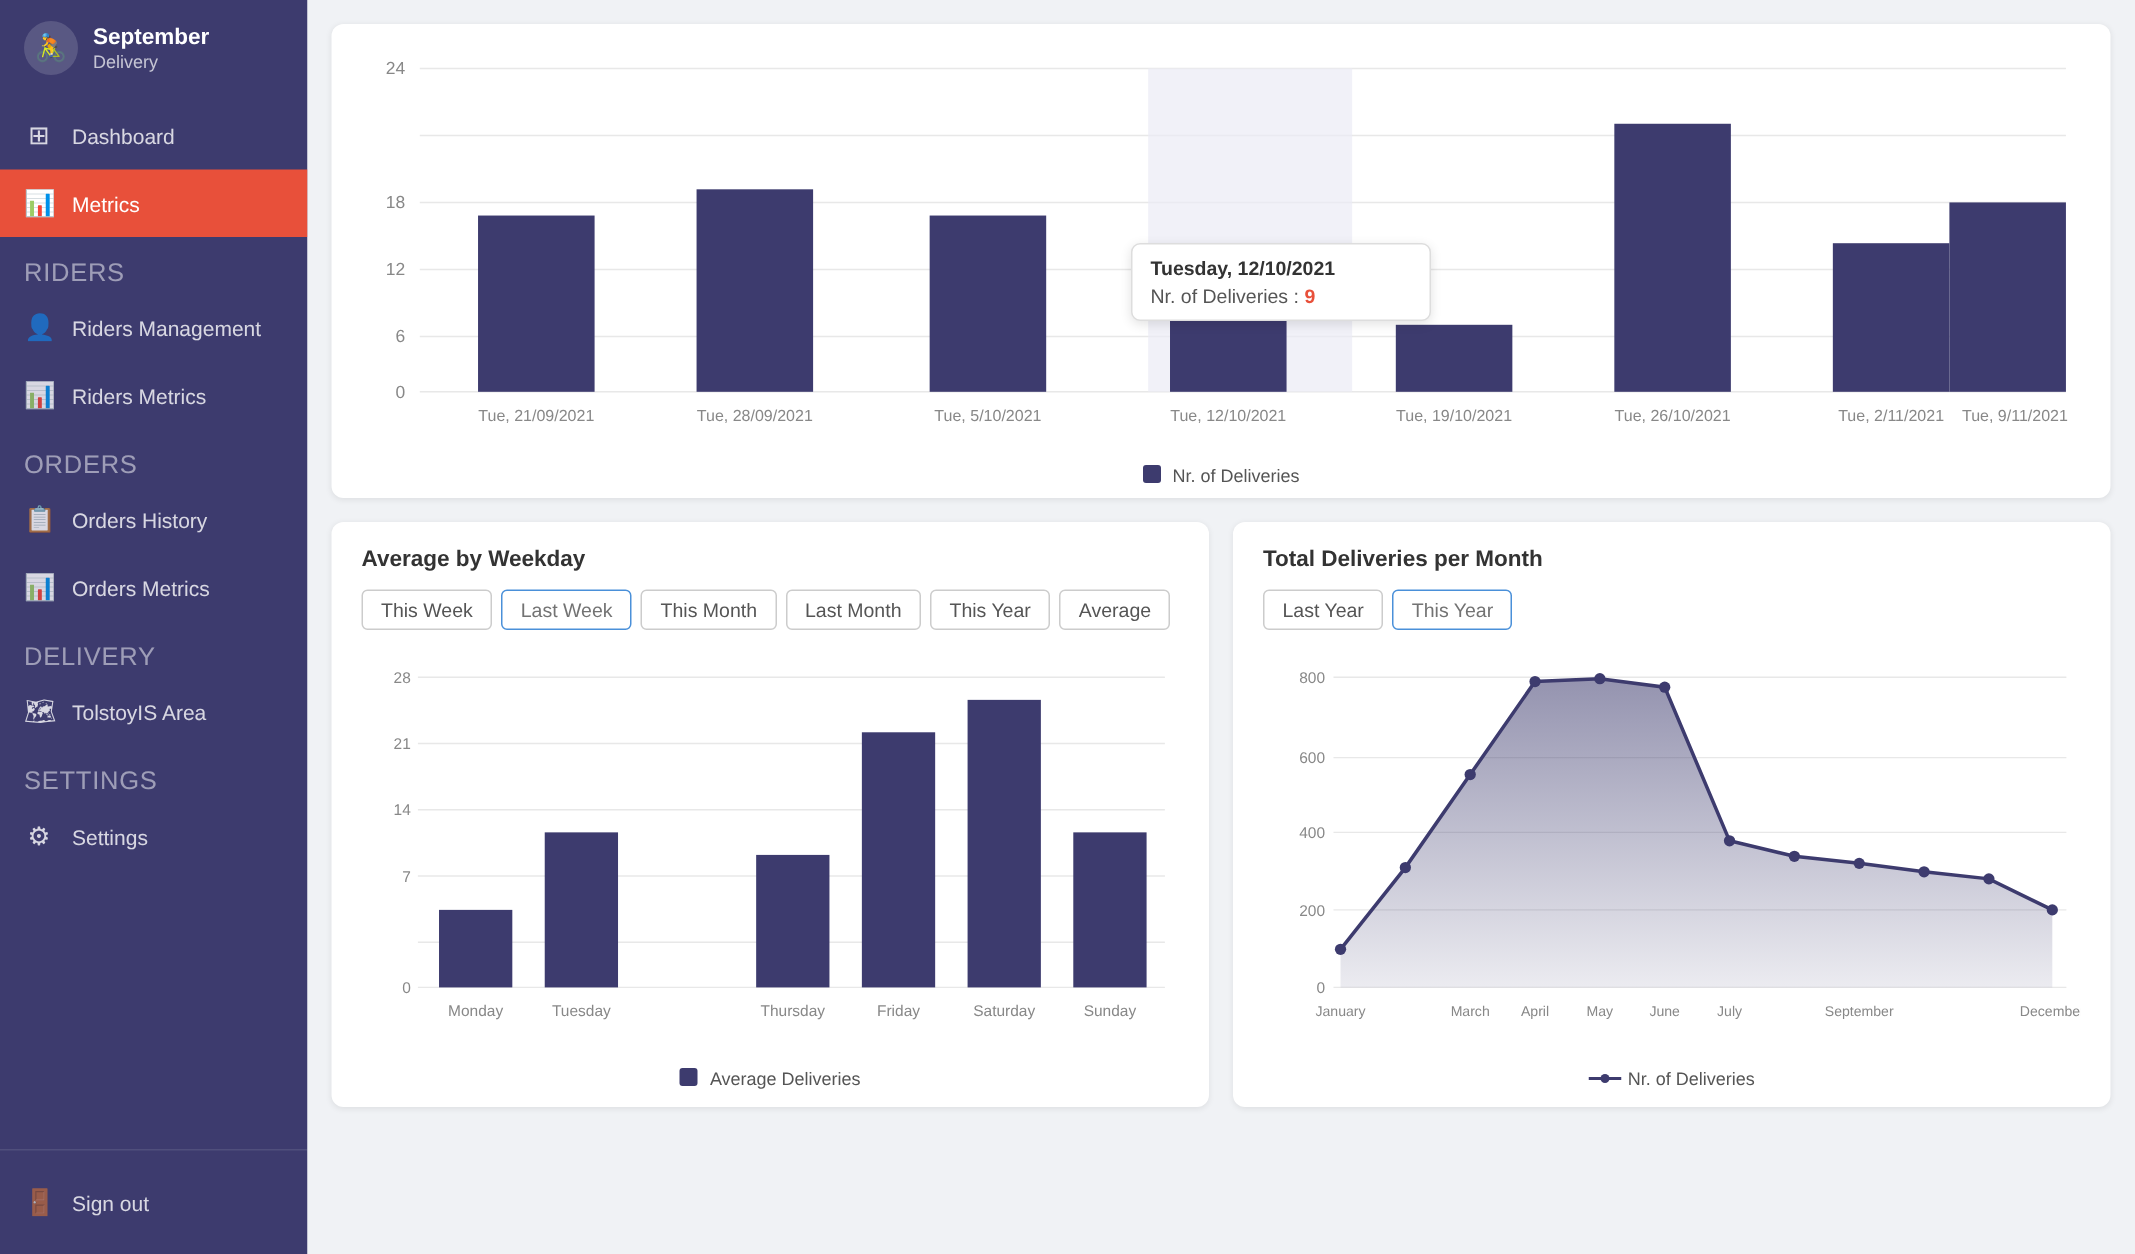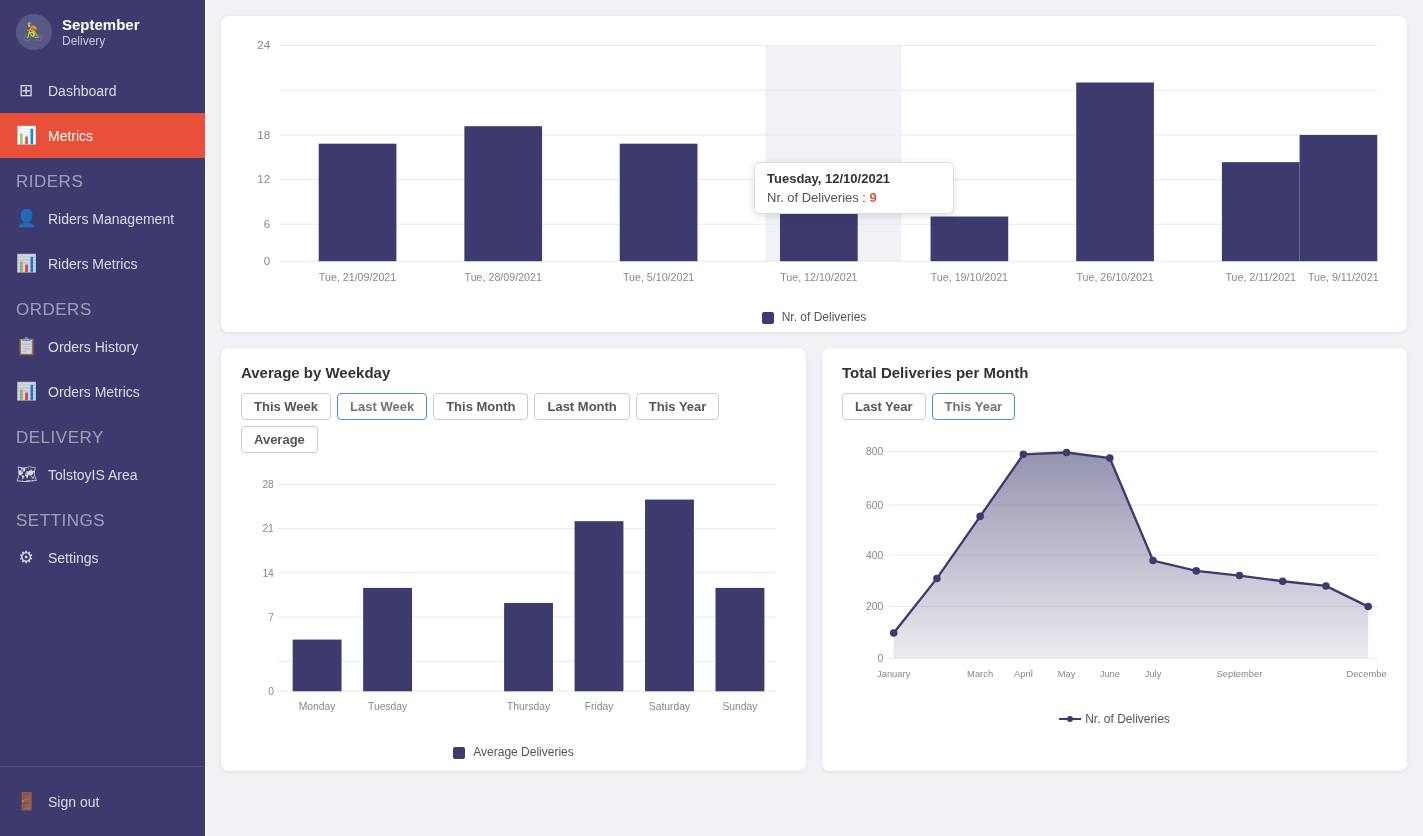--- a/index.html
+++ b/index.html
@@ -99,31 +99,30 @@
       flex-wrap: wrap;
     }
     .filter-btn {
       padding: 5px 12px;
       border: 1px solid #ccc;
       border-radius: 4px;
       background: #fff;
       font-size: 13px;
       cursor: pointer;
       color: #555;
-      font-weight: bold;
     }
     .filter-btn.active {
       border-color: #4a90d9;
       color: #737373;
       background: #fff;
     }
 
     .chart-legend {
       display: flex;
-      align-items: flex-end;
+      align-items: flex-start;
       justify-content: center;
       gap: 8px;
       margin-top: 8px;
       font-size: 12px;
       color: #555;
     }
     .legend-dot {
       width: 12px; height: 12px;
       border-radius: 2px;
       display: inline-block;

